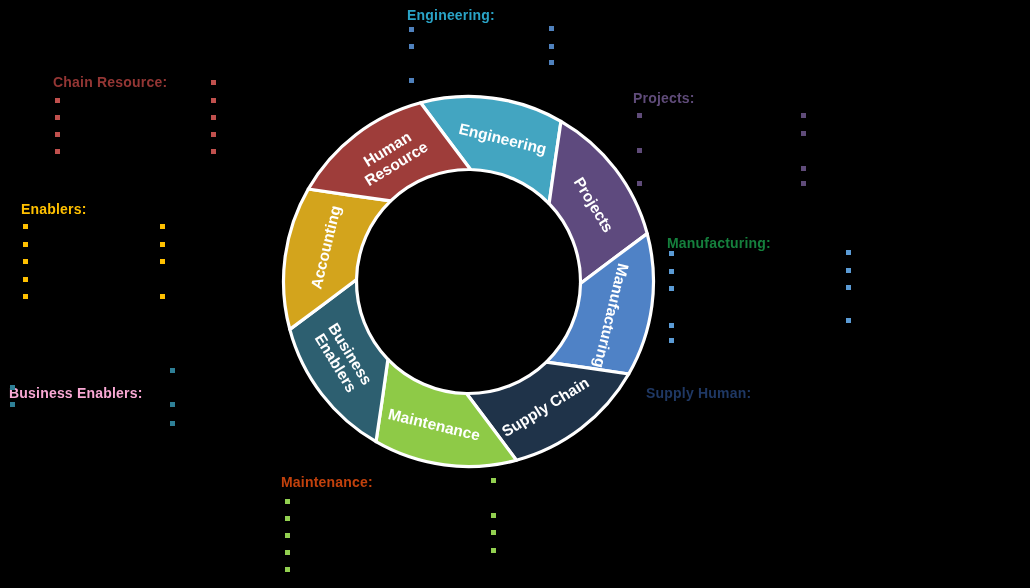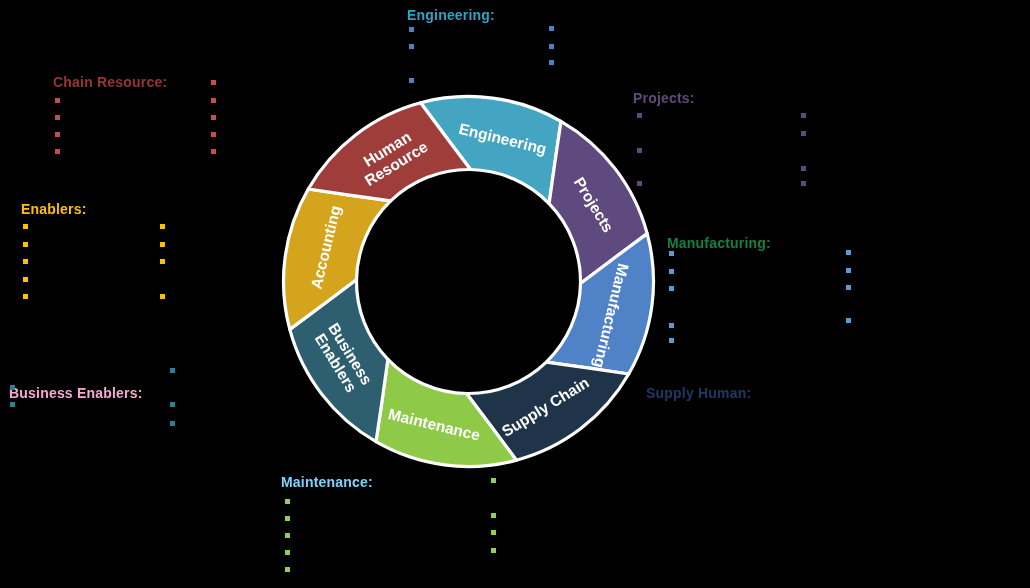--- a/index.html
+++ b/index.html
@@ -98,21 +98,21 @@
         <div class="bullet" style="left: 669px; top: 338px; background: rgb(91, 155, 213);"></div>
         <div class="bullet" style="left: 846px; top: 250px; background: rgb(91, 155, 213);"></div>
         <div class="bullet" style="left: 846px; top: 268px; background: rgb(91, 155, 213);"></div>
         <div class="bullet" style="left: 846px; top: 285px; background: rgb(91, 155, 213);"></div>
         <div class="bullet" style="left: 846px; top: 318px; background: rgb(91, 155, 213);"></div>
       </div>
       <div>
         <div class="section-title" style="left: 646px; top: 386px; color: rgb(31, 56, 100);">Supply Human:</div>
       </div>
       <div>
-        <div class="section-title" style="left: 281px; top: 475px; color: #7dd3fc;">Maintenance:</div>
+        <div class="section-title" style="left: 281px; top: 475px; color: #c2410c;">Maintenance:</div>
         <div class="bullet" style="left: 285px; top: 499px; background: rgb(146, 208, 80);"></div>
         <div class="bullet" style="left: 285px; top: 516px; background: rgb(146, 208, 80);"></div>
         <div class="bullet" style="left: 285px; top: 533px; background: rgb(146, 208, 80);"></div>
         <div class="bullet" style="left: 285px; top: 550px; background: rgb(146, 208, 80);"></div>
         <div class="bullet" style="left: 285px; top: 567px; background: rgb(146, 208, 80);"></div>
         <div class="bullet" style="left: 491px; top: 478px; background: rgb(146, 208, 80);"></div>
         <div class="bullet" style="left: 491px; top: 513px; background: rgb(146, 208, 80);"></div>
         <div class="bullet" style="left: 491px; top: 530px; background: rgb(146, 208, 80);"></div>
         <div class="bullet" style="left: 491px; top: 548px; background: rgb(146, 208, 80);"></div>
       </div>

